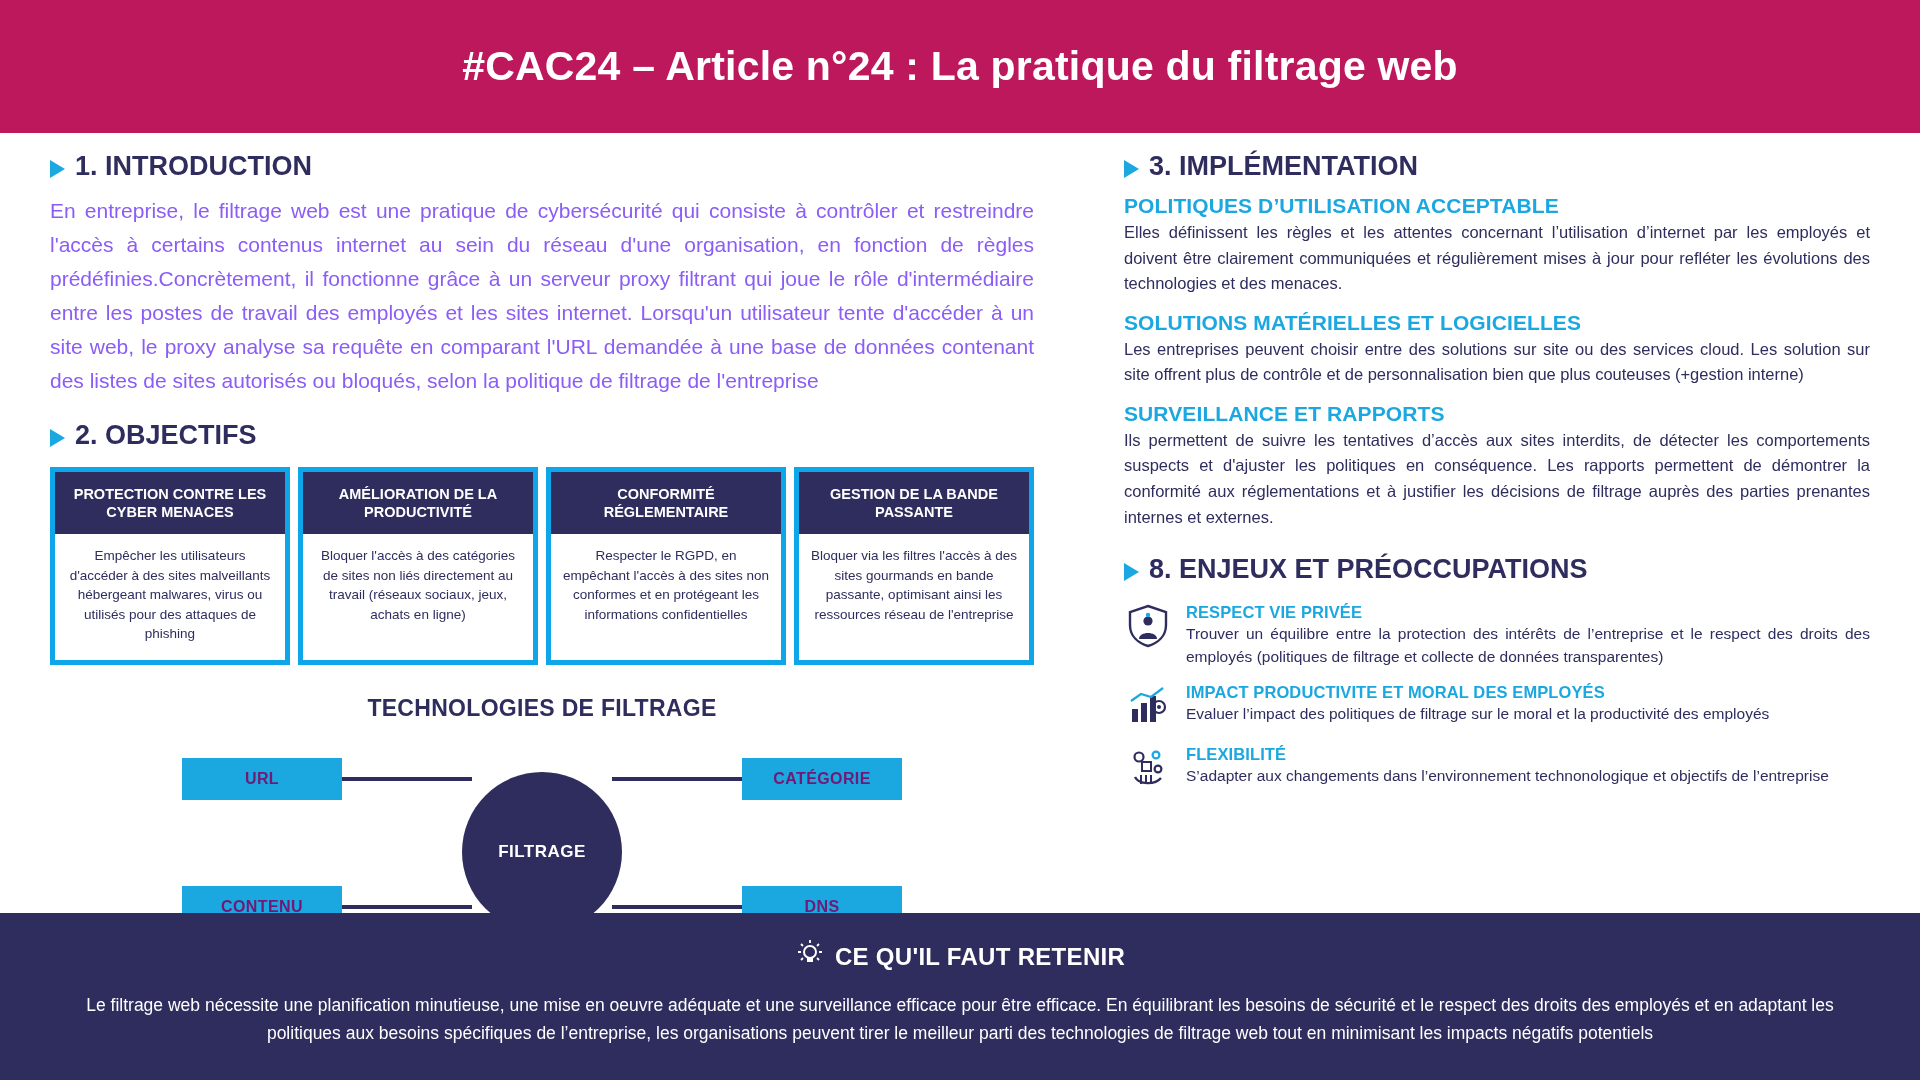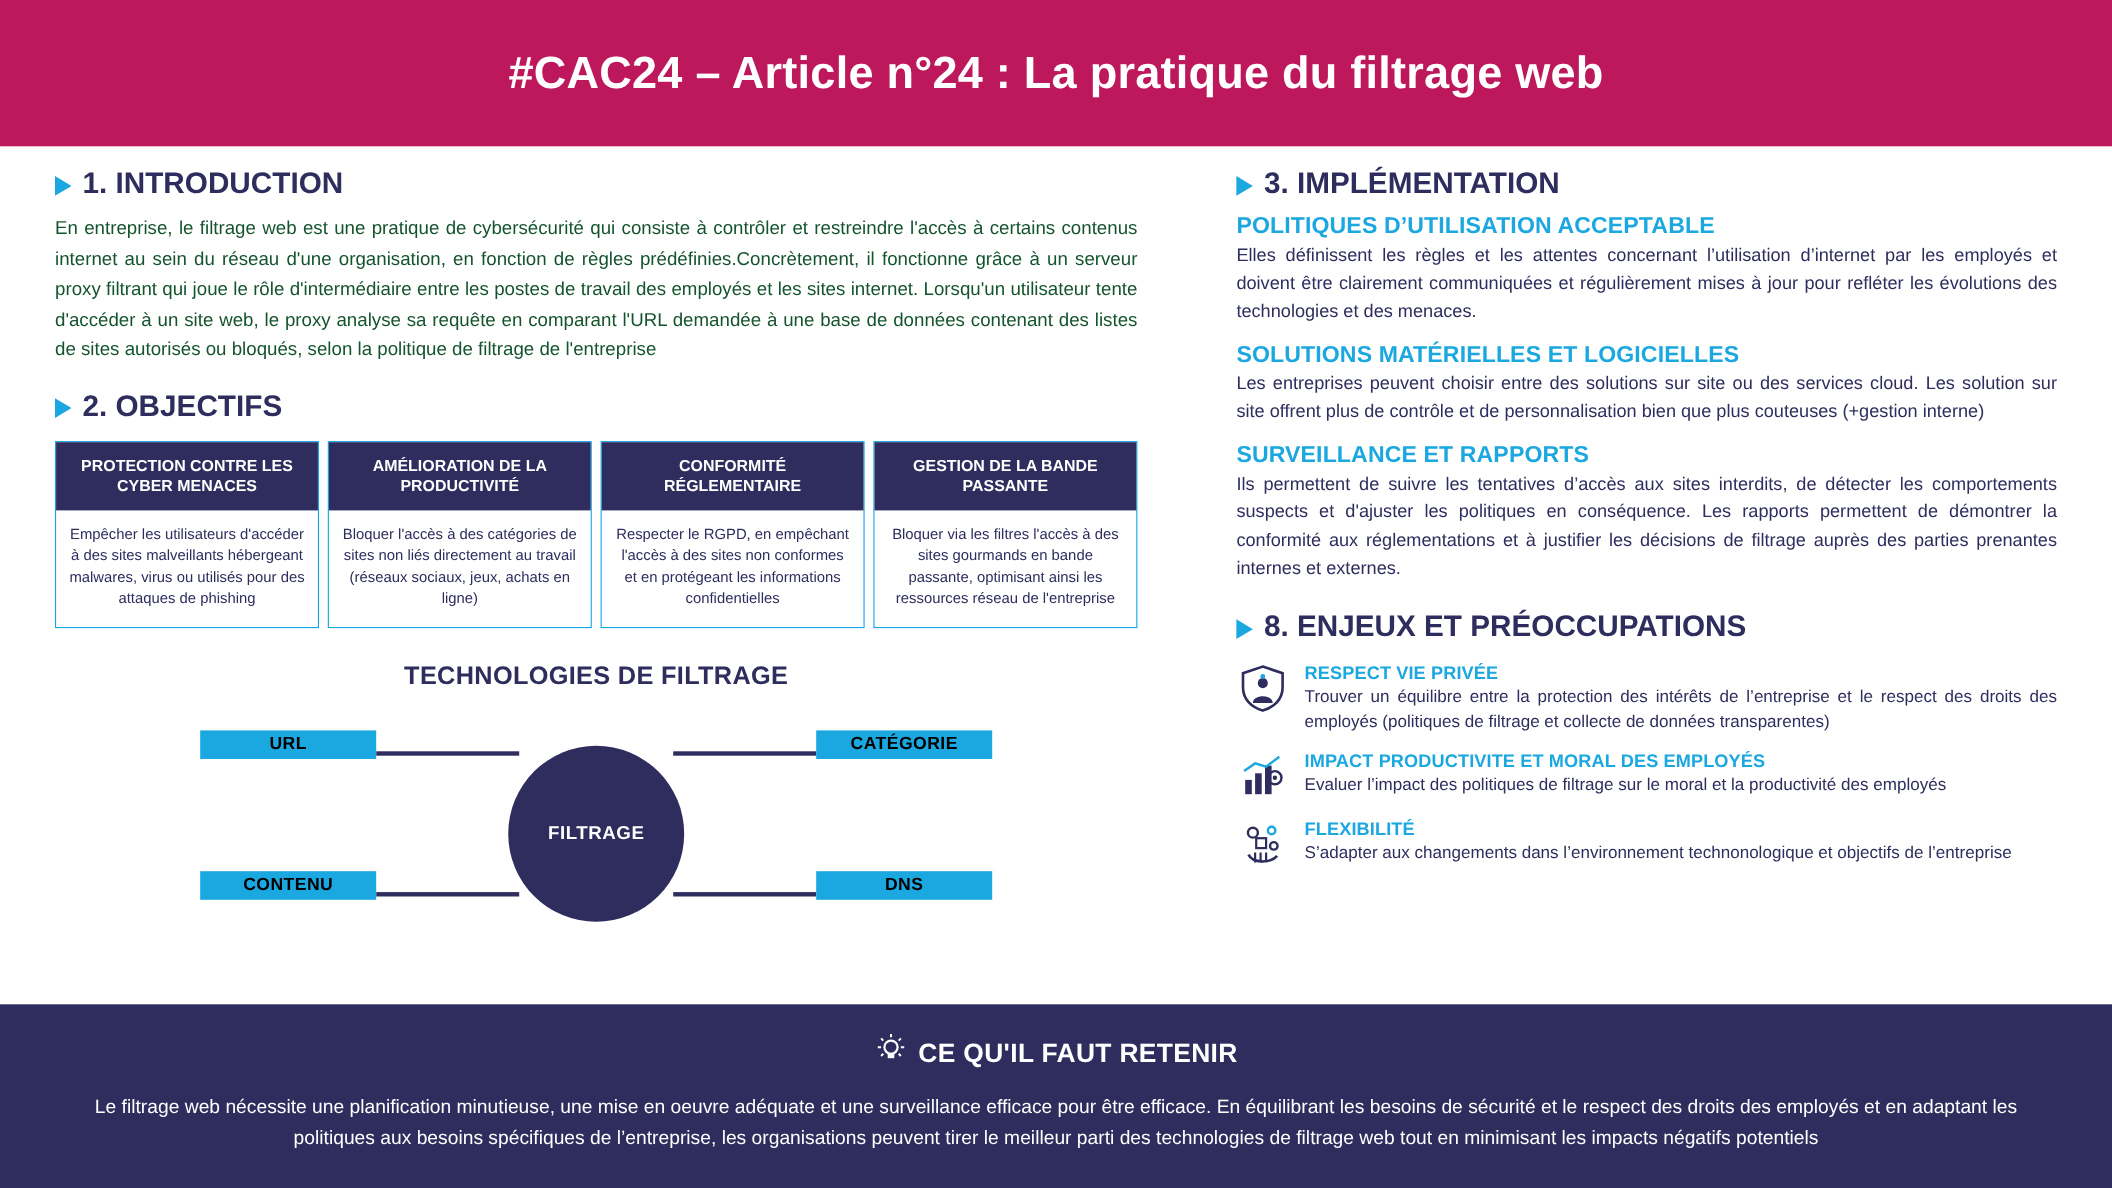--- a/index.html
+++ b/index.html
@@ -55,35 +55,35 @@
     width: 0; height: 0;
     border-left: 15px solid #1ba7e0;
     border-top: 9px solid transparent;
     border-bottom: 9px solid transparent;
     display: inline-block;
     position: relative;
     top: 2px;
   }
 
   .para {
-    color: #14532d;
-    font-size: 17px;
+    color: #8b5cf6;
+    font-size: 21px;
     line-height: 1.62;
     text-align: justify;
   }
 
   
   .cards {
     display: flex;
     gap: 8px;
     margin-top: 16px;
   }
   .card {
     width: 248px;
-    border: 1px solid #0ea5e9;
+    border: 5px solid #0ea5e9;
     display: flex;
     flex-direction: column;
   }
   .card-head {
     background: #2e2d5e;
     color: #ffffff;
     font-size: 14.5px;
     font-weight: bold;
     text-align: center;
     padding: 12px 8px;
@@ -114,23 +114,23 @@
   }
   .diagram {
     position: relative;
     width: 800px;
     height: 200px;
     margin: 0 auto;
   }
   .node {
     position: absolute;
     width: 160px;
-    height: 26px;
+    height: 42px;
     background: #1ba7e0;
-    color: #000000;
+    color: #701a75;
     font-weight: bold;
     font-size: 16px;
     display: flex;
     align-items: center;
     justify-content: center;
     letter-spacing: 0.4px;
   }
   .n-url     { left: 40px;  top: 14px; }
   .n-contenu { left: 40px;  top: 142px; }
   .n-cat     { right: 40px; top: 14px; }

